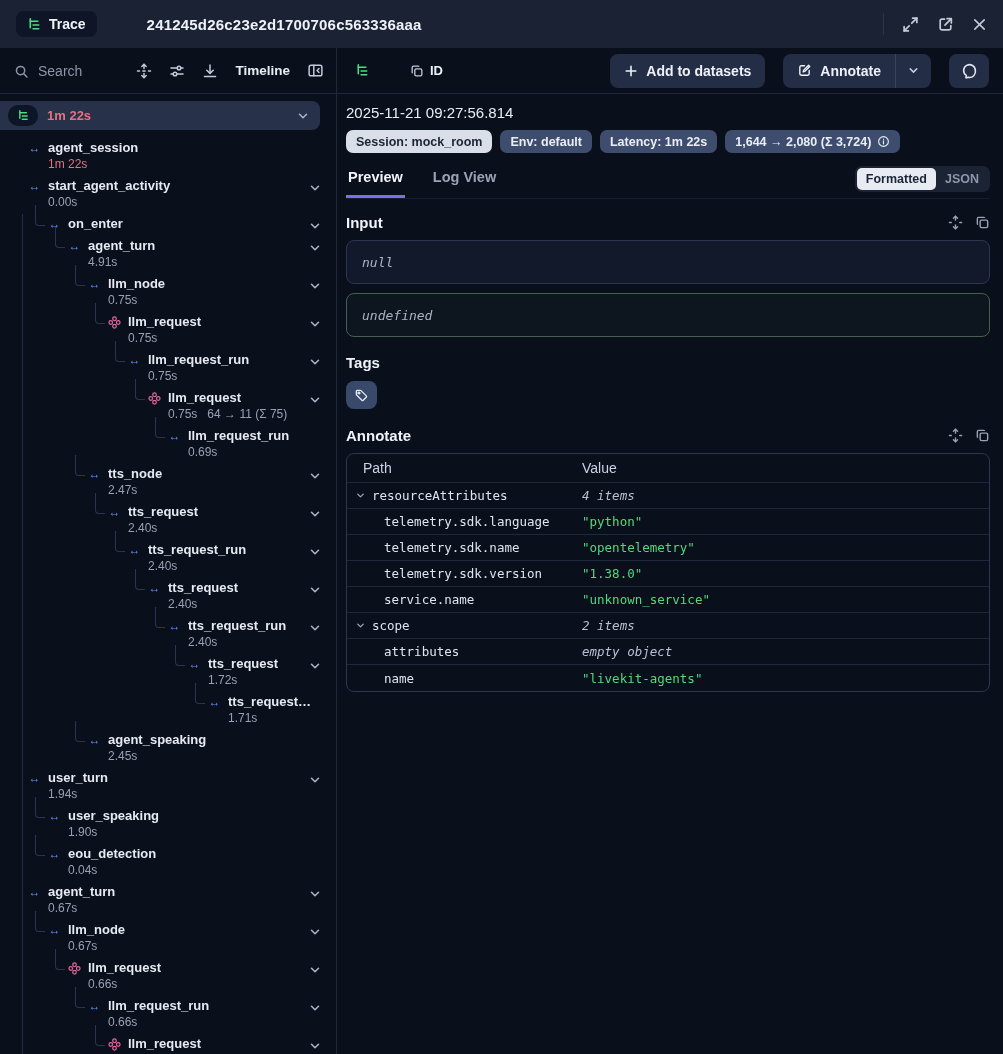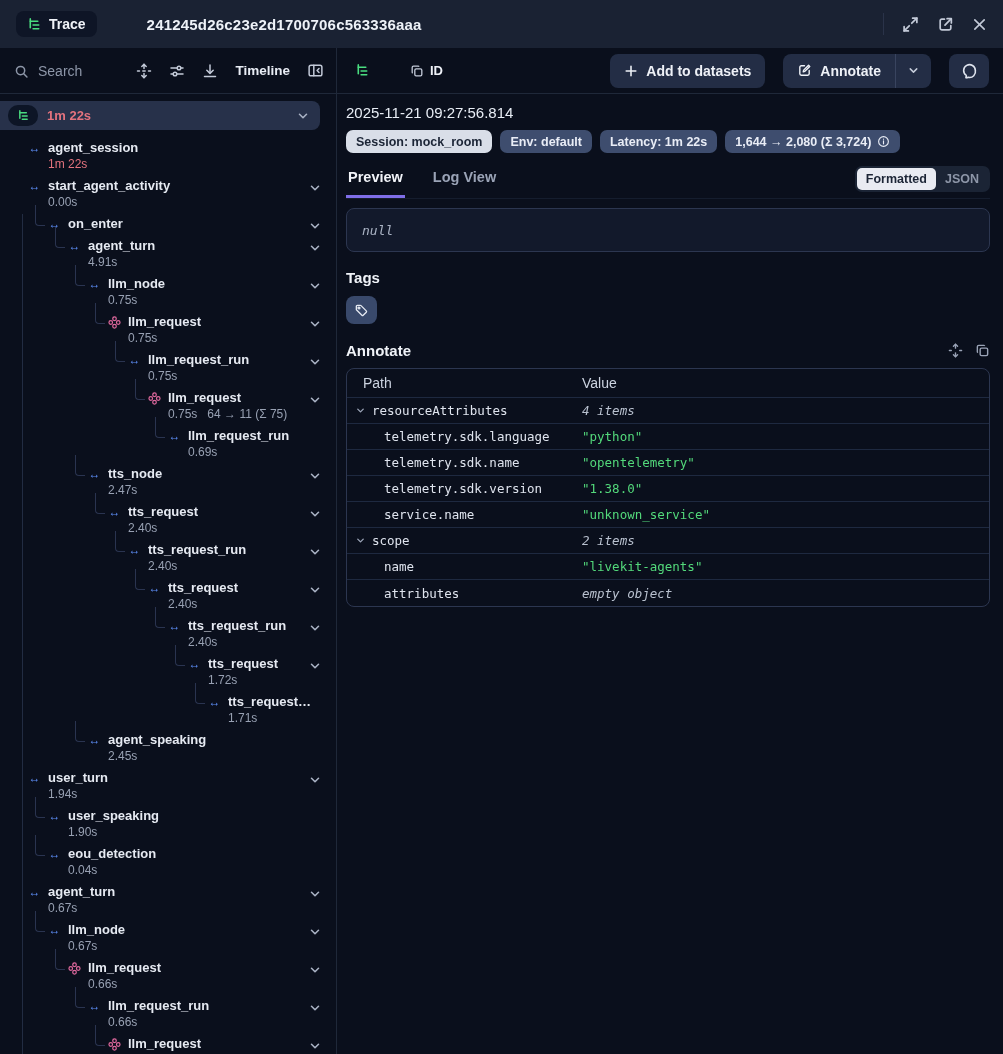--- a/index.html
+++ b/index.html
@@ -592,24 +592,46 @@
 
       <div class="tabsrow">
         <span class="tab active">Preview</span>
         <span class="tab">Log View</span>
         <div class="fmt-toggle" id="fmt-toggle">
             <span class="fmt-opt active">Formatted</span>
             <span class="fmt-opt">JSON</span>
           </div>
       </div>
 
+      <div class="sect-head">
+        <span class="title">Input</span>
+        <span class="hicons">
+          <span style="cursor:pointer;">
+            <svg width="15" height="15" viewBox="0 0 16 16" fill="none" stroke="currentColor" stroke-width="1.5" stroke-linecap="round">
+                <path d="M8 1.5v4M8 10.5v4"></path>
+                <path d="M5.8 3.5 8 1.3l2.2 2.2"></path>
+                <path d="M5.8 12.5 8 14.7l2.2-2.2"></path>
+                <path d="M1.5 8h2M12.5 8h2"></path>
+              </svg>
+          </span>
+          <span style="cursor:pointer;">
+            <svg width="15" height="15" viewBox="0 0 16 16" fill="none" stroke="currentColor" stroke-width="1.5" stroke-linejoin="round">
+                <rect x="5.5" y="5.5" width="8" height="8" rx="1.5"></rect>
+                <path d="M3 10.5A1.5 1.5 0 0 1 2.5 9.4V4A1.5 1.5 0 0 1 4 2.5h5.4a1.5 1.5 0 0 1 1.1.5"></path>
+              </svg>
+          </span>
+        </span>
+      </div>
       <div class="code-box">
         <span class="code">null</span>
       </div>
 
+      <div class="code-box out">
+        <span class="code">undefined</span>
+      </div>
 
       <div class="tags-head">Tags</div>
       <button class="tag-btn" aria-label="add tag">
         <svg width="15" height="15" viewBox="0 0 16 16" fill="none" stroke="currentColor" stroke-width="1.4" stroke-linejoin="round">
             <path d="M2.5 6.8V3.5a1 1 0 0 1 1-1h3.3a1 1 0 0 1 .7.3l5.6 5.6a1 1 0 0 1 0 1.4l-3.3 3.3a1 1 0 0 1-1.4 0L2.8 7.5a1 1 0 0 1-.3-.7z"></path>
             <circle cx="5.3" cy="5.3" r="1"></circle>
           </svg>
       </button>
 
       <div class="sect-head" style="margin-top:18px;">
@@ -677,26 +699,26 @@
                 <svg width="11" height="11" viewBox="0 0 16 16" fill="none" stroke="currentColor" stroke-width="2" stroke-linecap="round" stroke-linejoin="round">
                   <path d="M4 6l4 4 4-4"></path>
                 </svg>
               </span>
               <span>scope</span>
             </div>
             <div class="mcell-val mval-muted">2 items</div>
           </div>
           <div class="mrow">
             <div class="mcell-path ind1">
-              <span>name</span>
-            </div>
-            <div class="mcell-val mval-string">"livekit-agents"</div>
+              <span>attributes</span>
+            </div>
+            <div class="mcell-val mval-muted">empty object</div>
           </div>
           <div class="mrow">
             <div class="mcell-path ind1">
-              <span>attributes</span>
-            </div>
-            <div class="mcell-val mval-muted">empty object</div>
+              <span>name</span>
+            </div>
+            <div class="mcell-val mval-string">"livekit-agents"</div>
           </div>
         </div>
     </div>
   </div>
 </div>
 
 </body></html>

